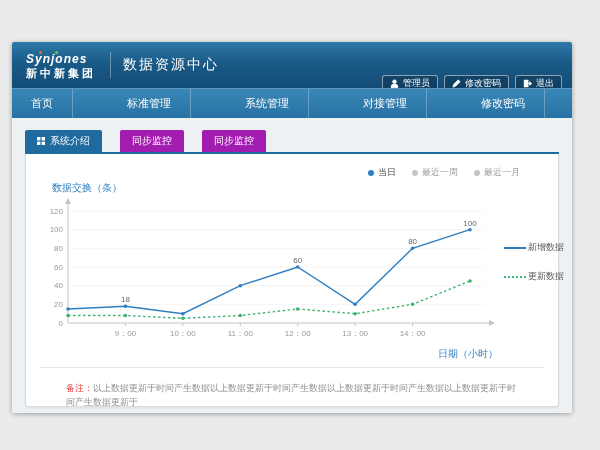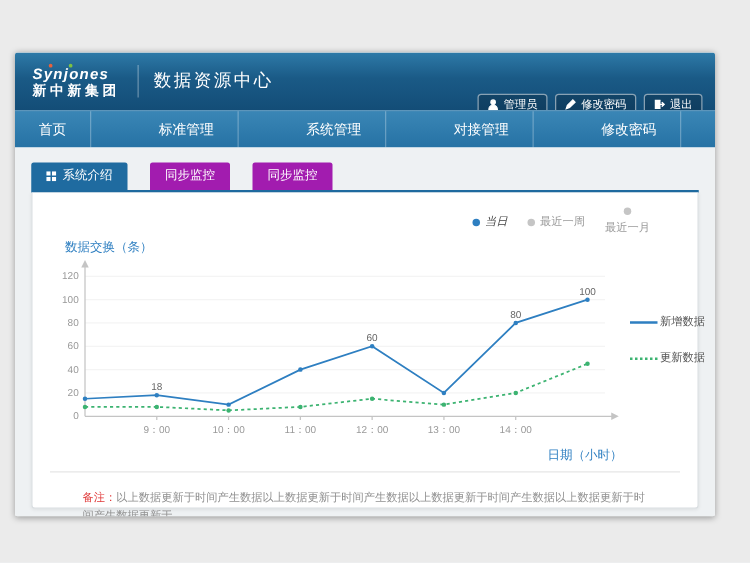--- a/index.html
+++ b/index.html
@@ -167,29 +167,29 @@
       </div>
       <div class="tab">
         <span>同步监控</span>
       </div>
     </div>
     <div class="tab-underline"></div>
 
     <section class="panel">
 
       <div class="filter-legend">
-        <span class="filter-item" style="color: rgb(68, 68, 68); font-style: italic;">
+        <span class="filter-item" style="color: rgb(68, 68, 68);">
           <span class="filter-dot" style="background: rgb(46, 127, 193);"></span>
           <span>当日</span>
         </span>
         <span class="filter-item" style="color: rgb(154, 154, 154);">
           <span class="filter-dot" style="background: rgb(197, 197, 197);"></span>
           <span>最近一周</span>
         </span>
-        <span class="filter-item" style="color: rgb(154, 154, 154); flex-direction: column;">
+        <span class="filter-item" style="color: rgb(154, 154, 154);">
           <span class="filter-dot" style="background: rgb(197, 197, 197);"></span>
           <span>最近一月</span>
         </span>
       </div>
 
       <div class="y-title">数据交换（条）</div>
 
       <div class="chart-row">
         <div class="chart-col">
           <div id="chart-holder"><svg width="462" height="158" viewBox="0 0 462 158">

